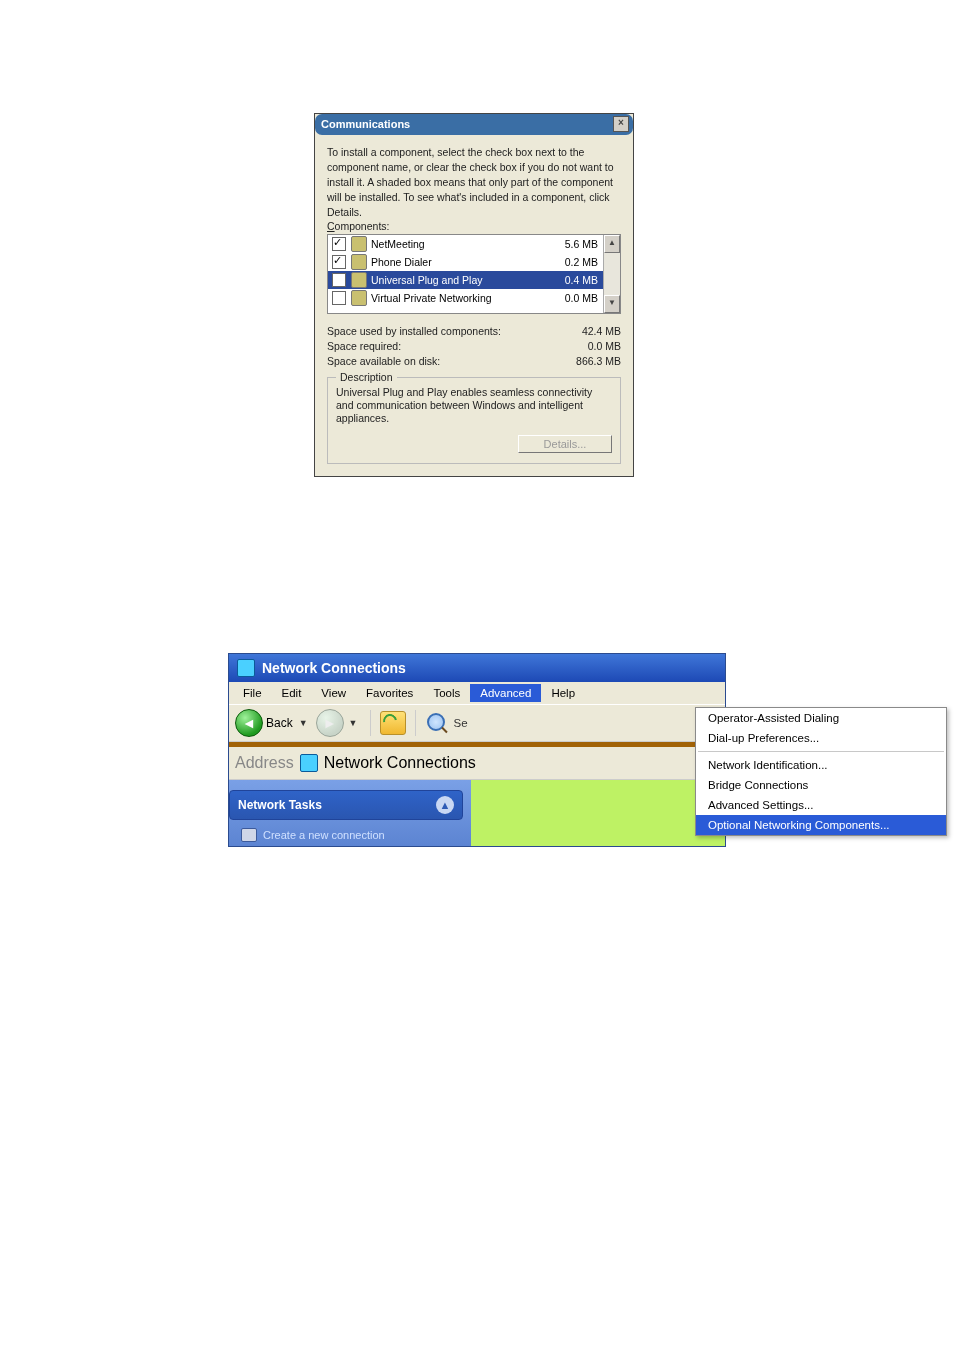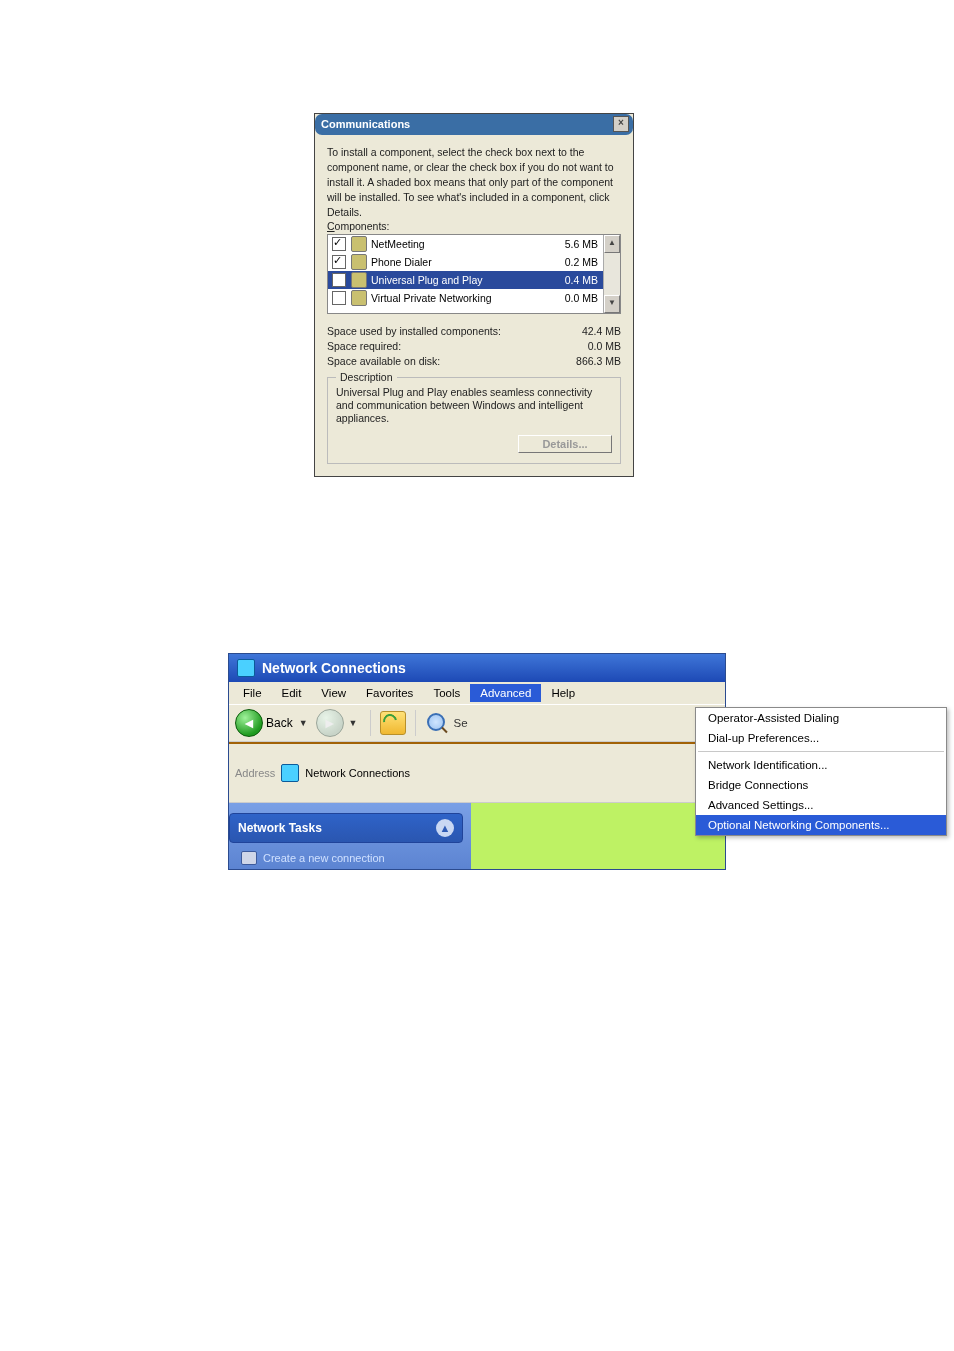--- a/index.html
+++ b/index.html
@@ -28,21 +28,21 @@
   .scroll{position:absolute;right:0;top:0;bottom:0;width:16px;background:#e8e6dc;border-left:1px solid #aaa;display:flex;flex-direction:column;}
   .sbtn{height:16px;background:#d4d0c8;border:1px solid #fff;border-right-color:#777;border-bottom-color:#777;font-size:8px;text-align:center;line-height:14px;color:#444;}
   .strack{flex:1;}
   .stats{margin-top:10px;font-size:10.5px;}
   .stats .row{display:flex;justify-content:space-between;line-height:15px;}
   .group{margin-top:8px;border:1px solid #bbb;padding:8px 8px 10px 8px;position:relative;}
   .group .glabel{position:absolute;top:-7px;left:8px;background:#ece9d8;padding:0 4px;font-size:10.5px;}
   .group .desc{font-size:10.5px;line-height:13px;}
   .group .btnrow{text-align:right;margin-top:10px;}
   .wbtn{display:inline-block;min-width:72px;padding:2px 10px;background:#ece9d8;border:1px solid #777;border-top-color:#fff;border-left-color:#fff;font-size:11px;text-align:center;}
-  .wbtn.disabled{color:#999;font-weight:bold;}
+  .wbtn.disabled{color:#999;}
   .dlg-btns{text-align:right;padding:0 8px 10px 8px;}
   .dlg-btns .wbtn{margin-left:6px;}
 
   
   .shot2{position:absolute;left:228px;top:653px;width:498px;border:1px solid #2b4b8f;background:#bef264;box-sizing:border-box;filter:blur(.2px);}
   .title2{background:linear-gradient(#3f76d8,#1d49b5);color:#fff;font-weight:bold;font-size:14px;padding:5px 8px;display:flex;align-items:center;gap:7px;}
   .title2 .ticon{width:16px;height:16px;background:#4ad0ff;border:1px solid #0b5a9a;border-radius:2px;position:relative;}
   .menubar{display:flex;background:#ece9d8;padding:2px 4px;font-size:11.5px;}
   .menuitem{padding:3px 10px;}
   .menuitem.open{background:#2a5bd7;color:#fff;}
@@ -51,21 +51,21 @@
   .tbacklbl{margin-right:4px;}
   .dd{font-size:9px;margin:0 6px 0 2px;color:#333;}
   .tfwd{width:26px;height:26px;border-radius:50%;background:radial-gradient(circle at 35% 30%,#e8f4e8,#c8d4c8 70%);border:1px solid #9aa59a;margin:0 3px 0 2px;display:flex;align-items:center;justify-content:center;color:#eee;font-size:14px;}
   .sep{width:1px;height:26px;background:#ccc;margin:0 6px;}
   .tfolder{width:24px;height:22px;background:linear-gradient(#ffe177,#f0b830);border:1px solid #b8902a;border-radius:3px;margin:0 3px;position:relative;}
   .tfolder:before{content:'';position:absolute;left:2px;top:2px;width:10px;height:10px;border:2px solid #3b9f3b;border-radius:50%;border-right-color:transparent;border-bottom-color:transparent;transform:rotate(35deg);}
   .tsearch{width:24px;height:24px;margin:0 3px;position:relative;}
   .tsearch:before{content:'';position:absolute;width:14px;height:14px;border:2px solid #3a6fb5;border-radius:50%;left:2px;top:2px;background:radial-gradient(circle,#cfe5ff,#9cc3f0);}
   .tsearch:after{content:'';position:absolute;width:7px;height:2px;background:#6b4a20;right:1px;bottom:4px;transform:rotate(45deg);}
   .tcut{font-size:11.5px;color:#333;margin-left:2px;}
-  .addrbar{display:flex;align-items:center;background:#ece9d8;padding:20px 6px;border-top:2px solid #a16207;border-bottom:1px solid #ccc;font-size:11px;}
+  .addrbar{display:flex;align-items:center;background:#ece9d8;padding:7px 6px;border-top:5px solid #a16207;border-bottom:1px solid #ccc;font-size:16px;}
   .addrbar .albl{color:#888;margin-right:6px;}
   .addrbar .aicon{width:16px;height:16px;background:#4ad0ff;border:1px solid #0b5a9a;border-radius:2px;margin-right:6px;}
   .lower{display:flex;}
   .leftpane{width:234px;padding:10px 8px 0 0;background:#6f93d8;background:linear-gradient(#7aa0e6,#5c84d2);}
   .taskbox{background:linear-gradient(#2f63c8,#2a56b0);border:1px solid #20449a;border-radius:4px;display:flex;align-items:center;justify-content:space-between;padding:5px 8px;color:#fff;font-weight:bold;font-size:12px;}
   .collapse{width:18px;height:18px;border-radius:50%;background:#c9d7f3;display:flex;align-items:center;justify-content:center;color:#2f5bb5;font-size:11px;}
   .taskitem{margin:8px 2px 4px 12px;color:#cfe0ff;font-size:11px;display:flex;align-items:center;gap:6px;}
   .taskitem .ic{width:14px;height:12px;background:#cfd6e8;border:1px solid #3c5a9c;border-radius:2px;}
   .menu-dropdown{position:absolute;left:466px;top:53px;width:250px;background:#fff;border:1px solid #8a8a8a;box-shadow:2px 2px 4px rgba(0,0,0,.25);}
   .mrow{padding:4px 12px;font-size:11.5px;white-space:nowrap;}

